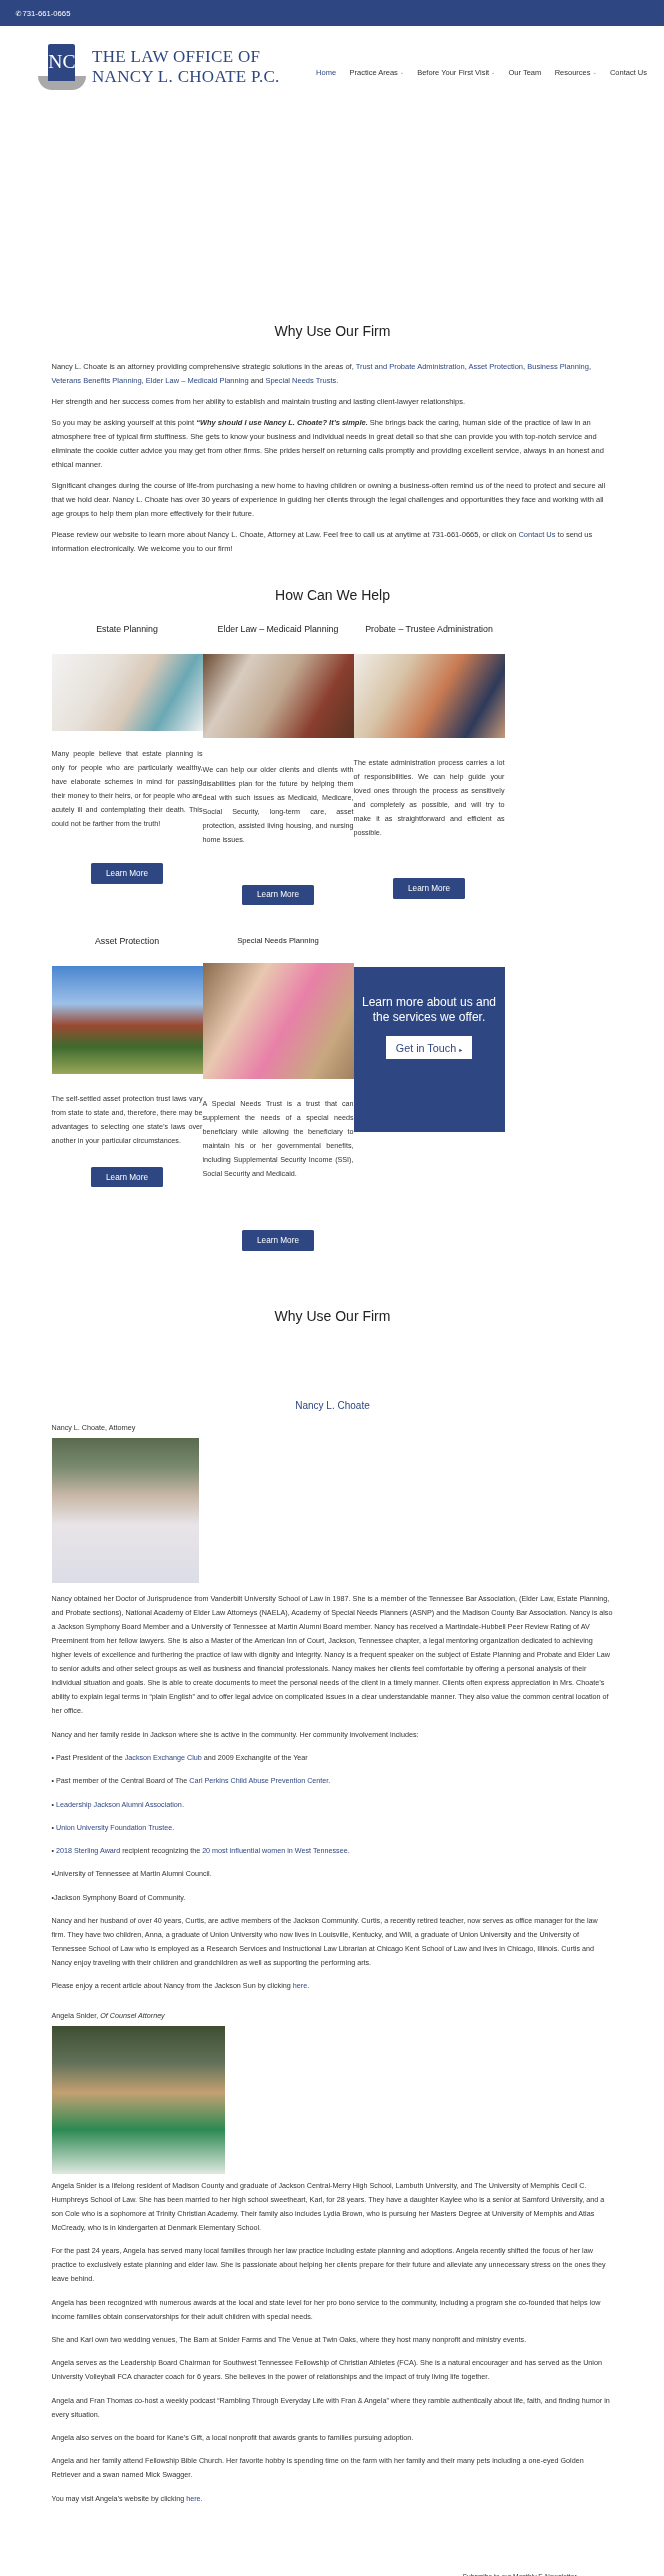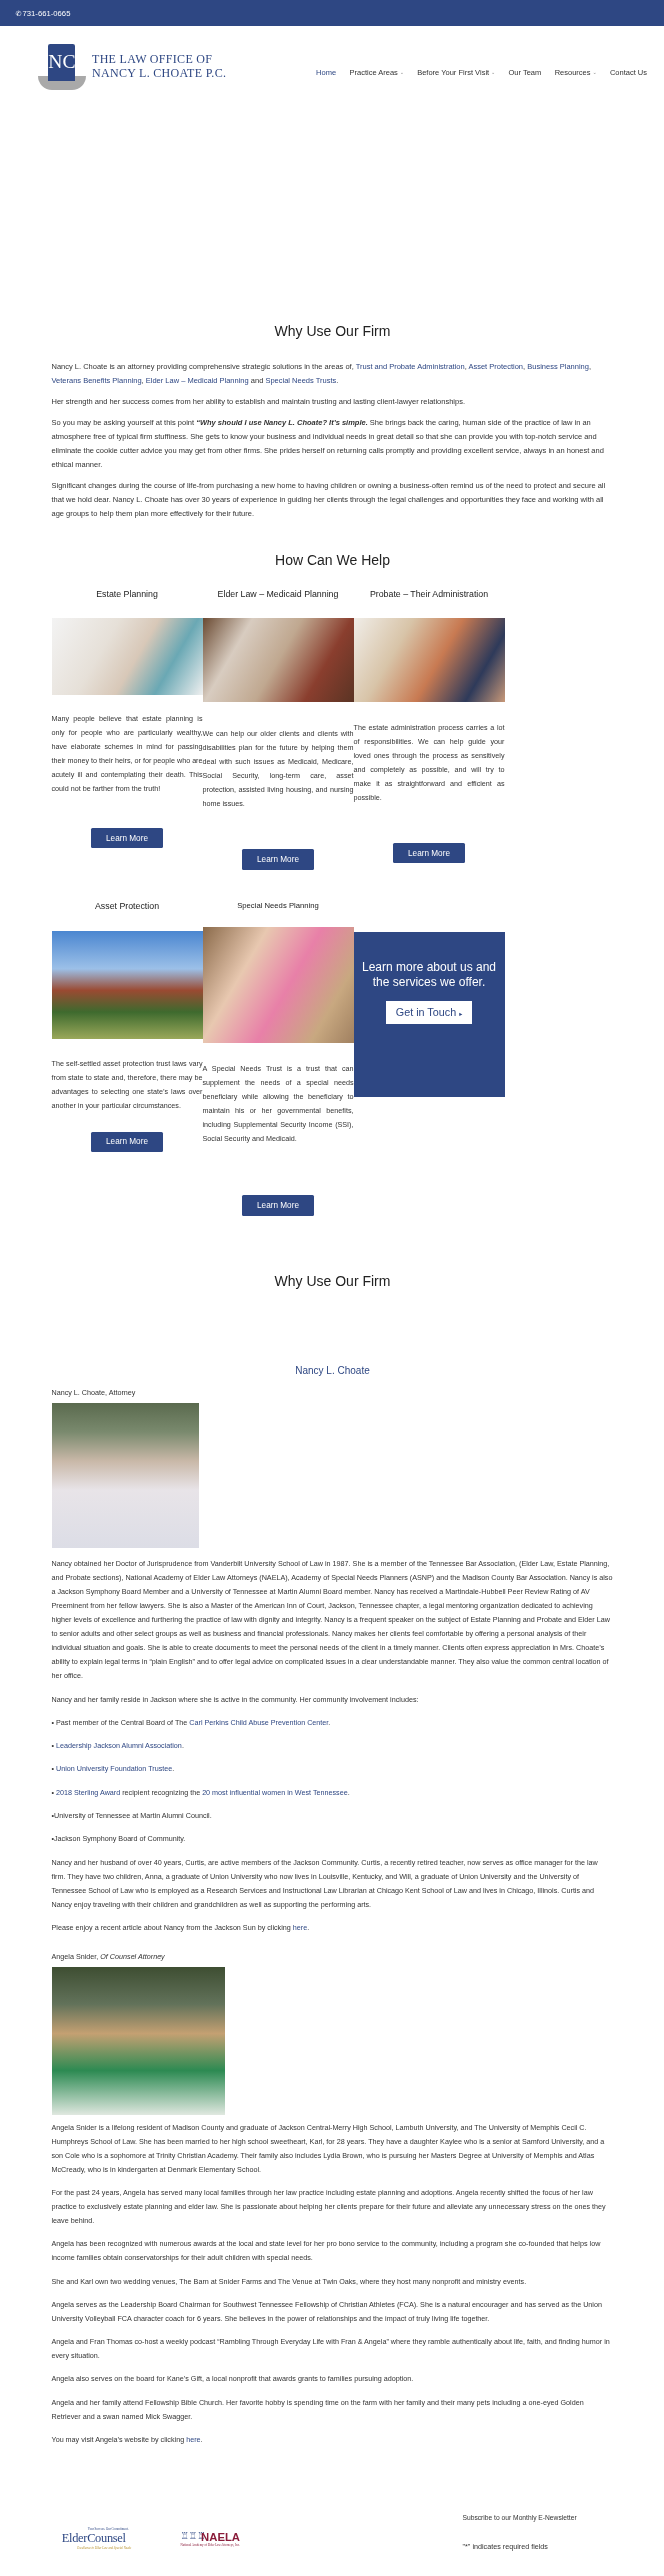--- a/index.html
+++ b/index.html
@@ -5,21 +5,21 @@
   * { box-sizing: border-box; margin: 0; padding: 0; }
   body { width: 665px; background: #fff; font-family: "Liberation Sans", sans-serif; color: #333; font-size: 7.2px; }
   a { color: #2e4783; text-decoration: none; }
   .topbar { height: 26px; background: #2e4783; color: #fff; display: flex; align-items: center; padding-left: 15.5px; font-size: 7.7px; }
   .topbar .phone-icon { margin-right: 1px; font-size: 7.2px; }
   .header { height: 82px; display: flex; align-items: center; justify-content: space-between; padding: 0 18px 0 34px; }
   .logo { display: flex; align-items: center; }
   .logo-mark { width: 57px; height: 57px; position: relative; }
   .logo-shield { position: absolute; left: 14.4px; top: 5.2px; width: 27px; height: 37px; background: #2e4783; color: #fff; font-family: "Liberation Serif", serif; font-size: 19.6px; display: flex; align-items: center; justify-content: center; border-radius: 2.1px 2.1px 0 0; }
   .logo-ribbon { position: absolute; left: 4.1px; top: 37px; width: 48px; height: 14.4px; background: #a9a9a9; border-radius: 0 0 20.6px 20.6px; }
-  .logo-text { font-family: "Liberation Serif", serif; color: #2e4783; font-size: 12px; line-height: 1.15; letter-spacing: 0.3px; margin-left: 1px; }
+  .logo-text { font-family: "Liberation Serif", serif; color: #2e4783; font-size: 17px; line-height: 1.15; letter-spacing: 0.3px; margin-left: 1px; }
   .nav { display: flex; gap: 13.4px; font-size: 7.5px; margin-top: 10.3px; }
   .nav-item { color: #333; display: flex; align-items: center; gap: 2.1px; cursor: pointer; }
   .nav-item.active { color: #2e4783; }
   .nav-item .chev { font-size: 4.6px; color: #777; }
   .hero-space { height: 191px; }
   .container { width: 562px; margin: 0 auto; }
   h2.section-title { font-weight: normal; text-align: center; font-size: 14px; color: #222; margin-top: 24px; }
   .intro p { font-size: 7.5px; line-height: 14px; margin-bottom: 7.2px; color: #333; }
   .services-grid { display: flex; justify-content: flex-start; margin-top: 20.6px; }
   .svc { width: 151px; }
@@ -88,20 +88,21 @@
 <div class="hero-space"></div>
 
 <section class="container intro">
   <h2 class="section-title" style="margin-bottom:20.6px;">Why Use Our Firm</h2>
   <p>
     <span>Nancy L. Choate is an attorney providing comprehensive strategic solutions in the areas of, </span><a>Trust and Probate Administration</a>, <a>Asset Protection</a>, <a>Business Planning</a>, <a>Veterans Benefits Planning</a>, <a>Elder Law – Medicaid Planning</a> and <a>Special Needs Trusts</a>.
   </p>
   <p>Her strength and her success comes from her ability to establish and maintain trusting and lasting client-lawyer relationships.</p>
   <p><span>So you may be asking yourself at this point </span><b><i>“Why should I use Nancy L. Choate? It’s simple.</i></b><span>  She brings back the caring, human side of the practice of law in an atmosphere free of typical firm stuffiness. She gets to know your business and individual needs in great detail so that she can provide you with top-notch service and eliminate the cookie cutter advice you may get from other firms. She prides herself on returning calls promptly and providing excellent service, always in an honest and ethical manner.</span></p>
   <p>Significant changes during the course of life-from purchasing a new home to having children or owning a business-often remind us of the need to protect and secure all that we hold dear. Nancy L. Choate has over 30 years of experience in guiding her clients through the legal challenges and opportunities they face and working with all age groups to help them plan more effectively for their future.</p>
+  <p><span>Please review our website to learn more about Nancy L. Choate, Attorney at Law. Feel free to call us at anytime at 731-661-0665, or click on </span><a>Contact Us</a><span> to send us information electronically. We welcome you to our firm!</span></p>
 </section>
 
 <section class="container" style="margin-top:31px;">
   <h2 class="section-title">How Can We Help</h2>
 
   <div class="services-grid">
     <div class="svc">
       <h3>Estate Planning</h3>
       <div class="photo" style="background:linear-gradient(120deg,#f3f3f3 0%,#e6e0d8 35%,#d8c8b8 55%,#6aa8b4 75%,#f0f0f0 100%);"></div>
       <p>Many people believe that estate planning is only for people who are particularly wealthy, have elaborate schemes in mind for passing their money to their heirs, or for people who are acutely ill and contemplating their death. This could not be farther from the truth!</p>
@@ -109,21 +110,21 @@
       <button class="btn">Learn More</button>
     </div>
     <div class="svc">
       <h3>Elder Law – Medicaid Planning</h3>
       <div class="photo" style="height:84px;background:linear-gradient(120deg,#6a4a32 0%,#d8ccc0 25%,#c0a890 50%,#8a3e2e 75%,#5a3424 100%);"></div>
       <p style="margin-top:25px">We can help our older clients and clients with disabilities plan for the future by helping them deal with such issues as Medicaid, Medicare, Social Security, long-term care, asset protection, assisted living housing, and nursing home issues.</p>
       <div style="height:38px"></div>
       <button class="btn">Learn More</button>
     </div>
     <div class="svc">
-      <h3>Probate – Their Administration</h3>
+      <h3>Probate – Trustee Administration</h3>
       <div class="photo" style="height:84px;background:linear-gradient(120deg,#f0ede8 0%,#d8c4a8 30%,#c87a52 55%,#2e3a5a 80%,#c89878 100%);"></div>
       <p style="margin-top:18.5px">The estate administration process carries a lot of responsibilities. We can help guide your loved ones through the process as sensitively and completely as possible, and will try to make it as straightforward and efficient as possible.</p>
       <div style="height:38px"></div>
       <button class="btn">Learn More</button>
     </div>
   </div>
 
   <div class="services-grid" style="margin-top:31px;">
     <div class="svc">
       <h3>Asset Protection</h3>
@@ -149,20 +150,21 @@
 </section>
 
 <section class="container team" style="margin-top:57px;">
   <h2 class="section-title">Why Use Our Firm</h2>
   <div style="text-align:center;margin:76px 0 10.3px;"><a style="font-size:10px;">Nancy L. Choate</a></div>
   <p style="margin-bottom:3.1px;">Nancy L. Choate, Attorney</p>
   <div class="nancy-photo"></div>
   <p> Nancy obtained her Doctor of Jurisprudence from Vanderbilt University School of Law in 1987. She is a member of the Tennessee Bar Association, (Elder Law, Estate Planning, and Probate sections), National Academy of Elder Law Attorneys (NAELA), Academy of Special Needs Planners (ASNP) and the Madison County Bar Association. Nancy is also a Jackson Symphony Board Member and a University of Tennessee at Martin Alumni Board member.  Nancy has received a Martindale-Hubbell Peer Review Rating of AV Preeminent from her fellow lawyers. She is also a Master of the American Inn of Court, Jackson, Tennessee chapter, a legal mentoring organization dedicated to achieving higher levels of excellence and furthering the practice of law with dignity and integrity. Nancy is a frequent speaker on the subject of Estate Planning and Probate and Elder Law to senior adults and other select groups as well as business and financial professionals. Nancy makes her clients feel comfortable by offering a personal analysis of their individual situation and goals. She is able to create documents to meet the personal needs of the client in a timely manner. Clients often express appreciation in Mrs. Choate’s ability to explain legal terms in “plain English” and to offer legal advice on complicated issues in a clear understandable manner. They also value the common central location of her office.</p>
   <p>Nancy and her family reside in Jackson where she is active in the community. Her community involvement includes:</p>
 
+  <p class="bullet"><span>• Past President of the </span><a>Jackson Exchange Club</a><span> and 2009 Exchangite of the Year</span></p>
   <p class="bullet"><span>• Past member of the Central Board of The </span><a>Carl Perkins Child Abuse Prevention Center</a><span>.</span></p>
   <p class="bullet"><span>• </span><a>Leadership Jackson Alumni Association</a><span>.</span></p>
   <p class="bullet"><span>• </span><a>Union University Foundation Trustee</a><span>.</span></p>
   <p class="bullet"><span>• </span><a>2018 Sterling Award</a><span> recipient recognizing the </span><a>20 most influential women in West Tennessee</a><span>.</span></p>
   <p class="bullet">•University of Tennessee at Martin Alumni Council.</p>
   <p class="bullet">•Jackson Symphony Board of Community.</p>
 
   <p>Nancy and her husband of over 40 years, Curtis, are active members of the Jackson Community. Curtis, a recently retired teacher, now serves as office manager for the law firm. They have two children, Anna, a graduate of Union University who now lives in Louisville, Kentucky, and Will, a graduate of Union University  and the University of Tennessee School of Law who is employed as a Research Services and Instructional Law Librarian at Chicago Kent School of Law and lives in Chicago, Illinois. Curtis and Nancy enjoy traveling with their children and grandchildren as well as supporting the performing arts.</p>
   <p><span>Please enjoy a recent article about Nancy from the Jackson Sun by clicking </span><a>here</a>.</p>
 

